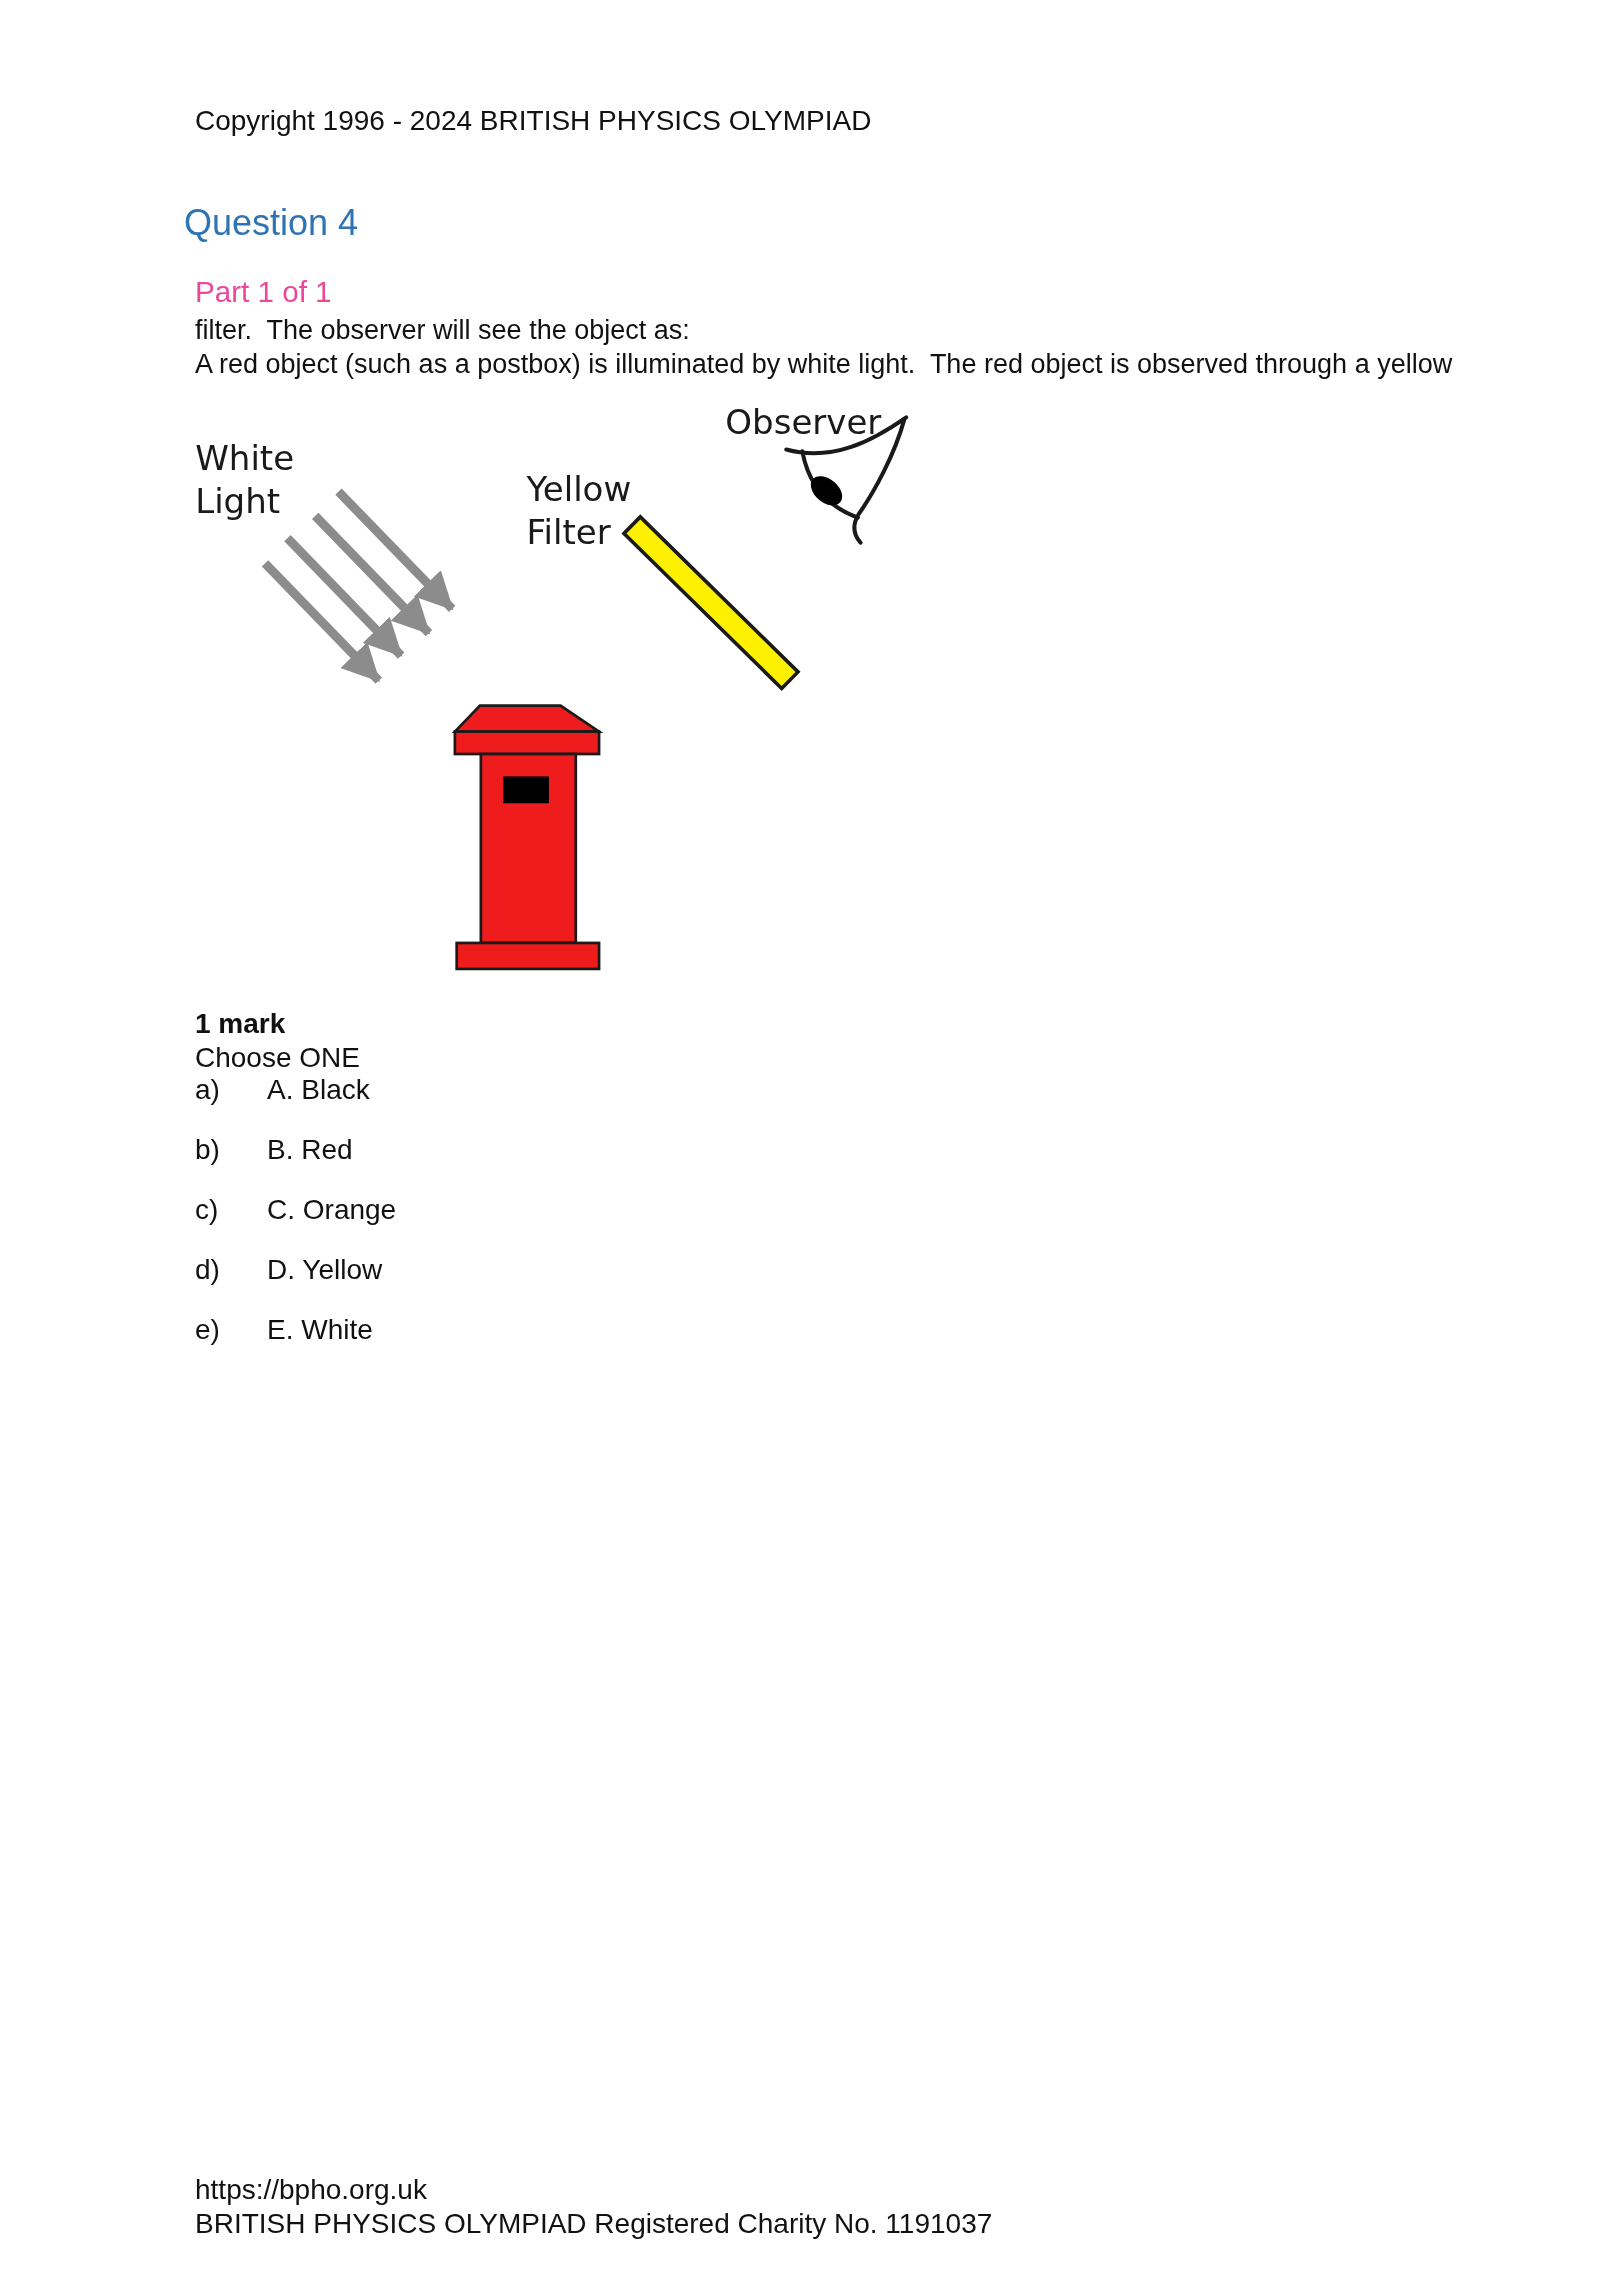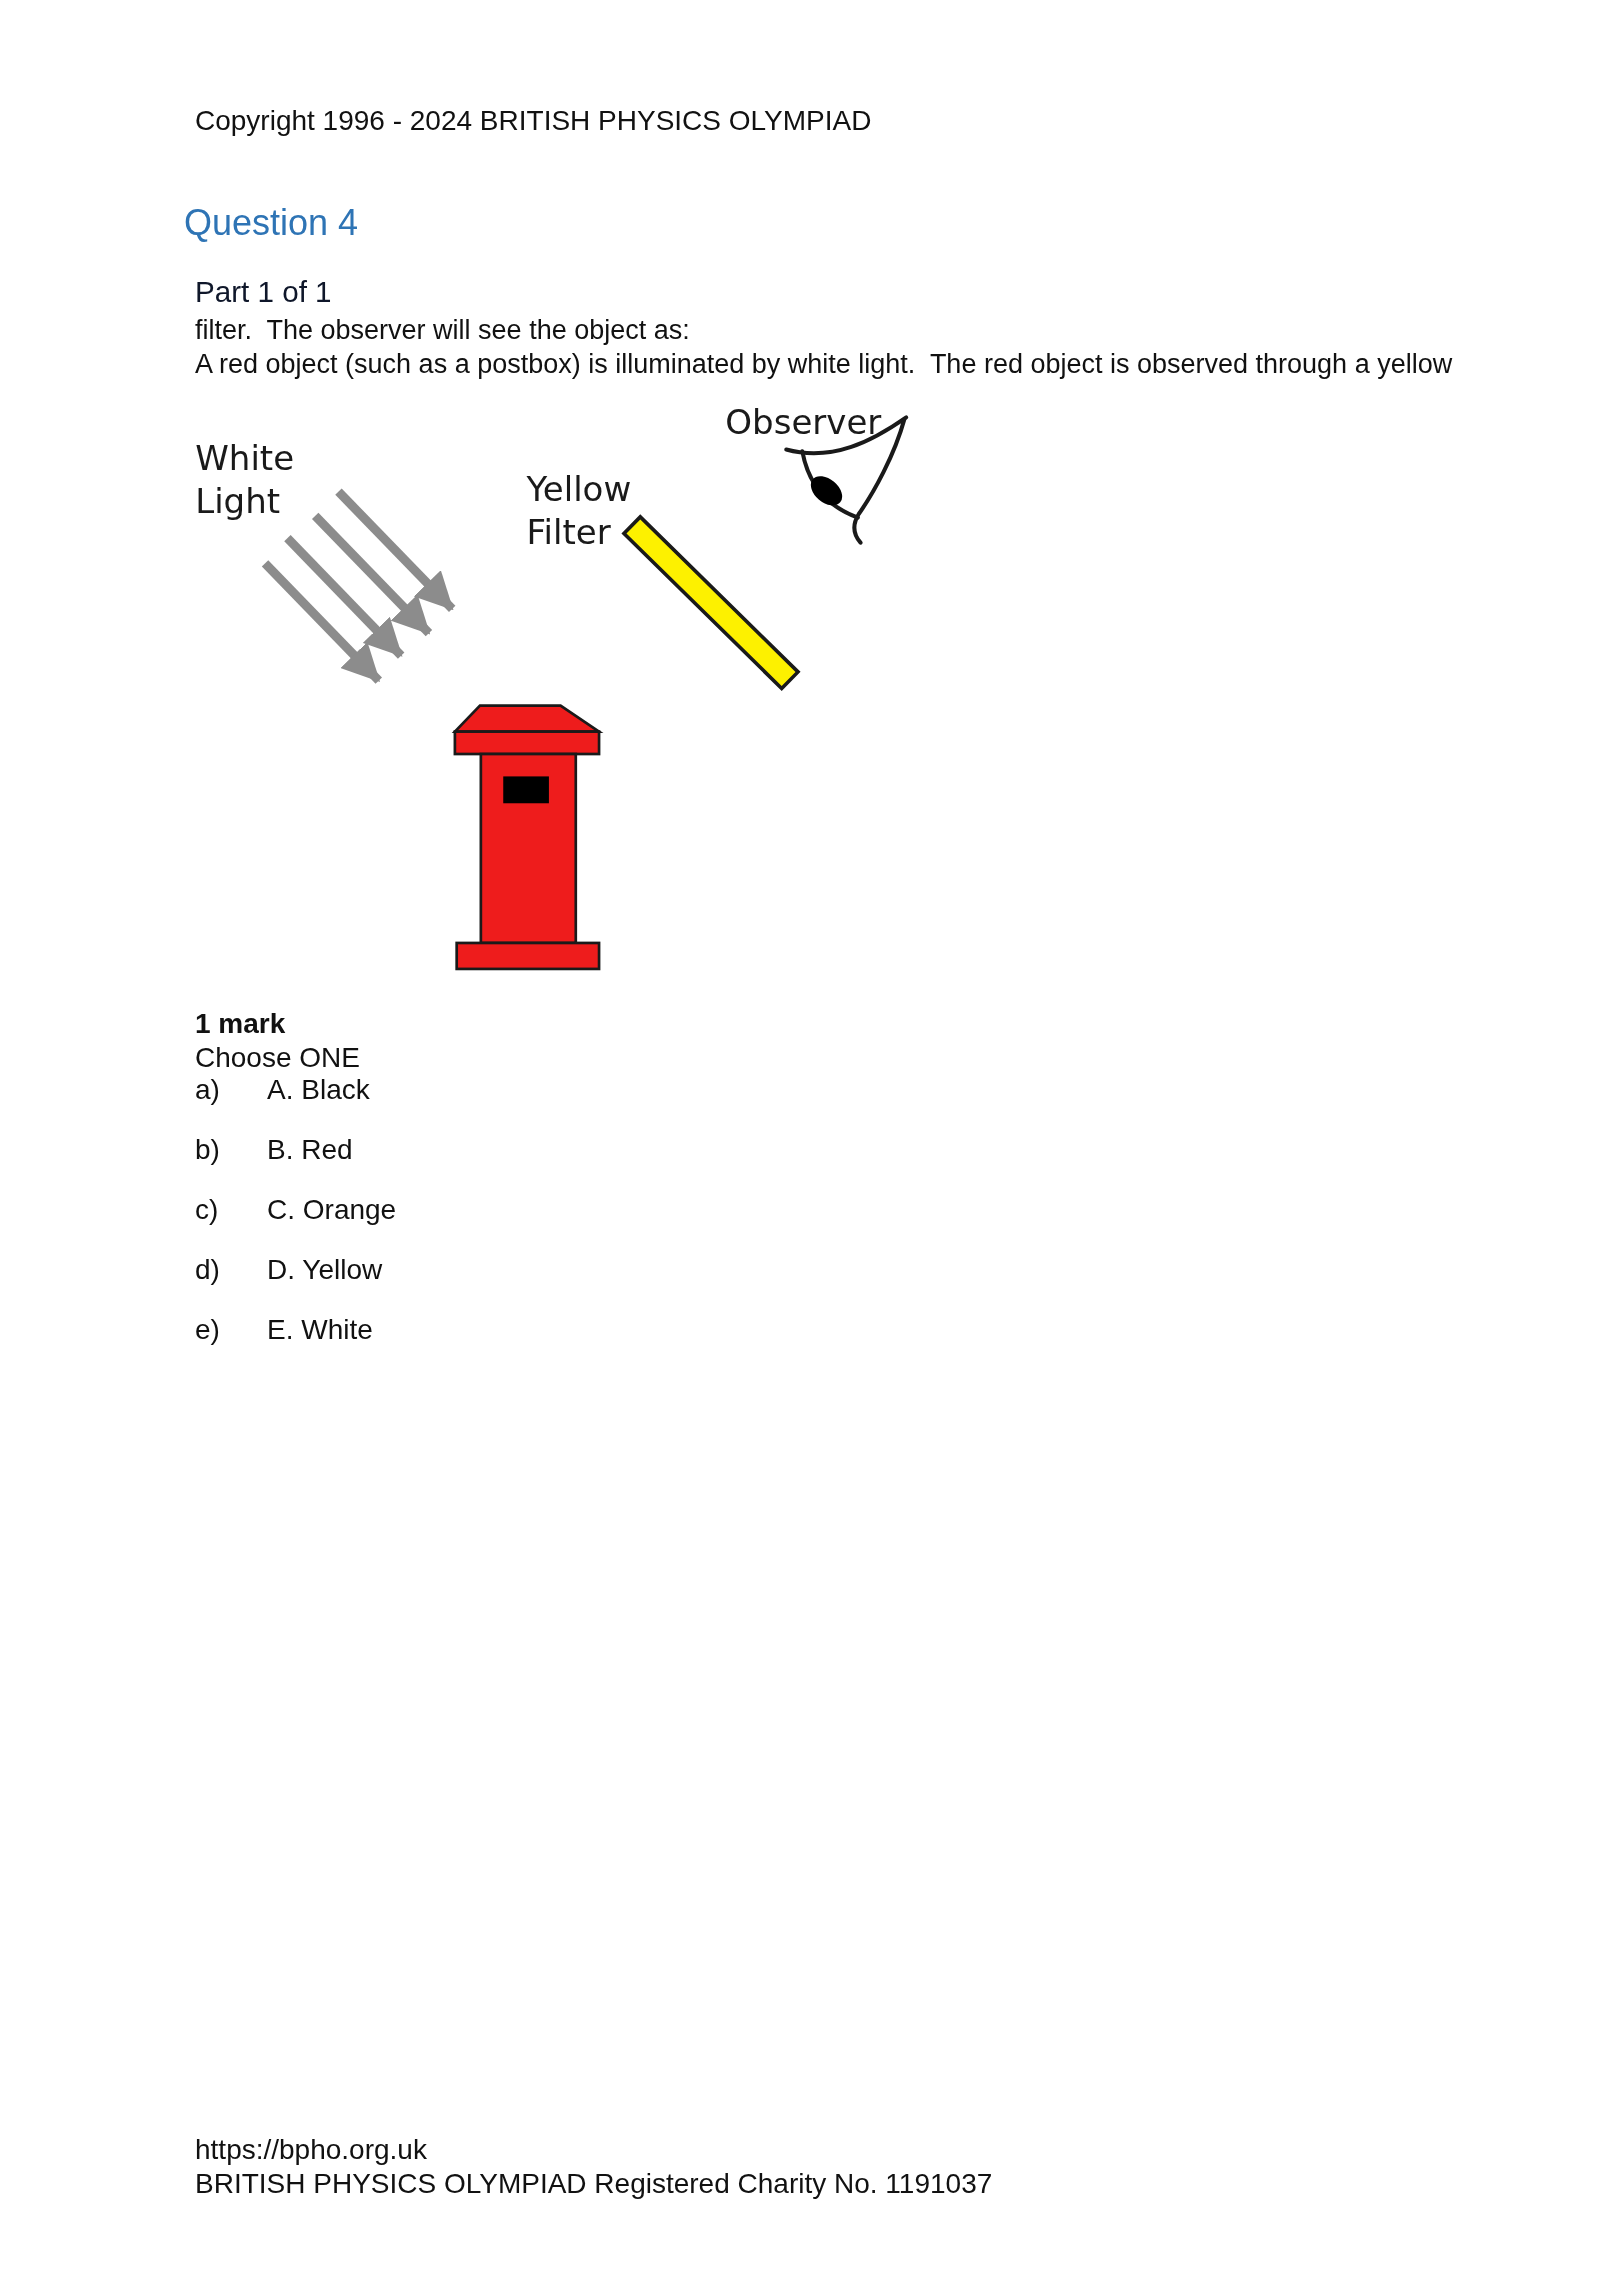--- a/index.html
+++ b/index.html
@@ -19,21 +19,21 @@
     font-size:28px; line-height:34px;
   }
   .q-title{
     left:184px; top:201px;
     font-size:36px; line-height:43px;
     color:#2E74B5;
   }
   .part-title{
     left:195px; top:274px;
     font-size:29.6px; line-height:36px;
-    color:#0f172a;
+    color:#ec4899;
   }
   .q-text{
     left:195px; top:313px;
     font-size:27px; line-height:34px;
   }
   .diagram-svg{
     left:0; top:385px;
   }
   .marks{
     left:195px; top:1007px;
@@ -51,21 +51,21 @@
   .option-row{
     display:flex; align-items:baseline;
     font-size:28px; line-height:28px;
     cursor:pointer;
   }
   .option-key{width:72px; flex:0 0 72px;}
   .footer{
     left:195px; top:2133px;
     font-size:28px; line-height:34px;
   }
-  .footer .url{display:block;}
+  .footer .url{display:block;margin-top:40px;}
   .footer .charity{display:block;}
   .diagram-label{
     font-family:"DejaVu Sans", sans-serif;
     font-size:38px;
     fill:#1a1a1a;
   }
 </style>
 </head>
 <body>
 

